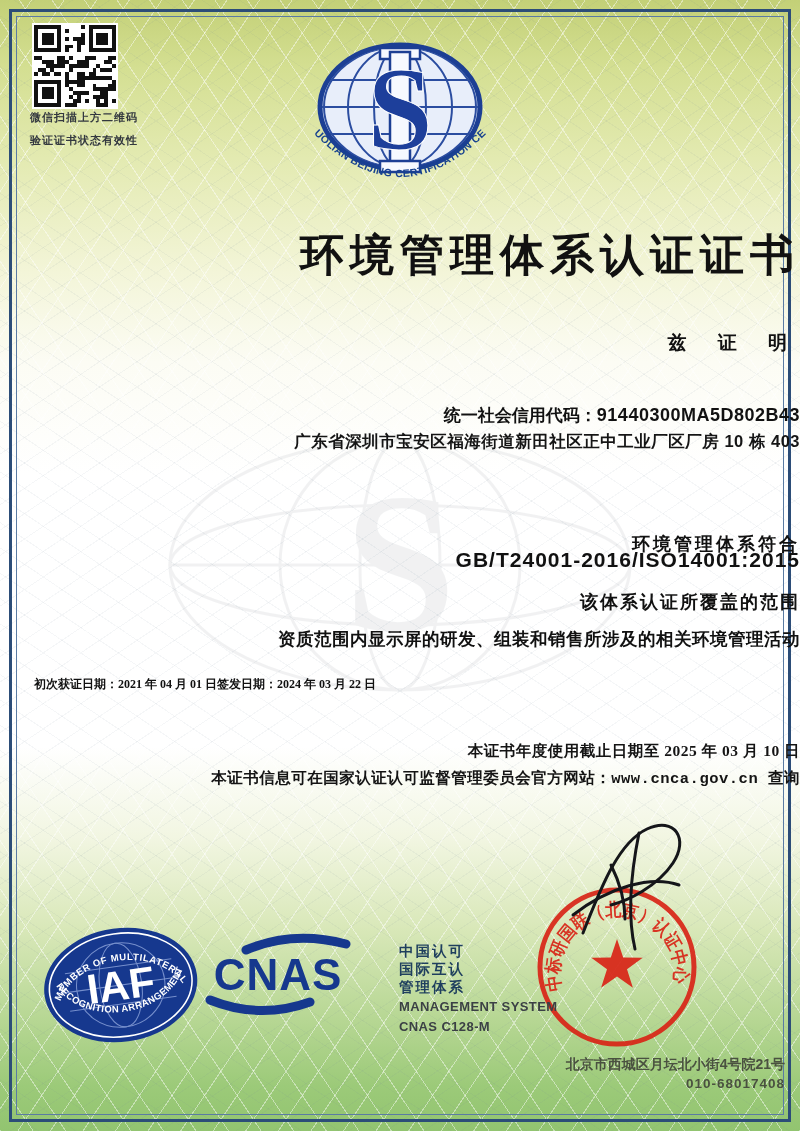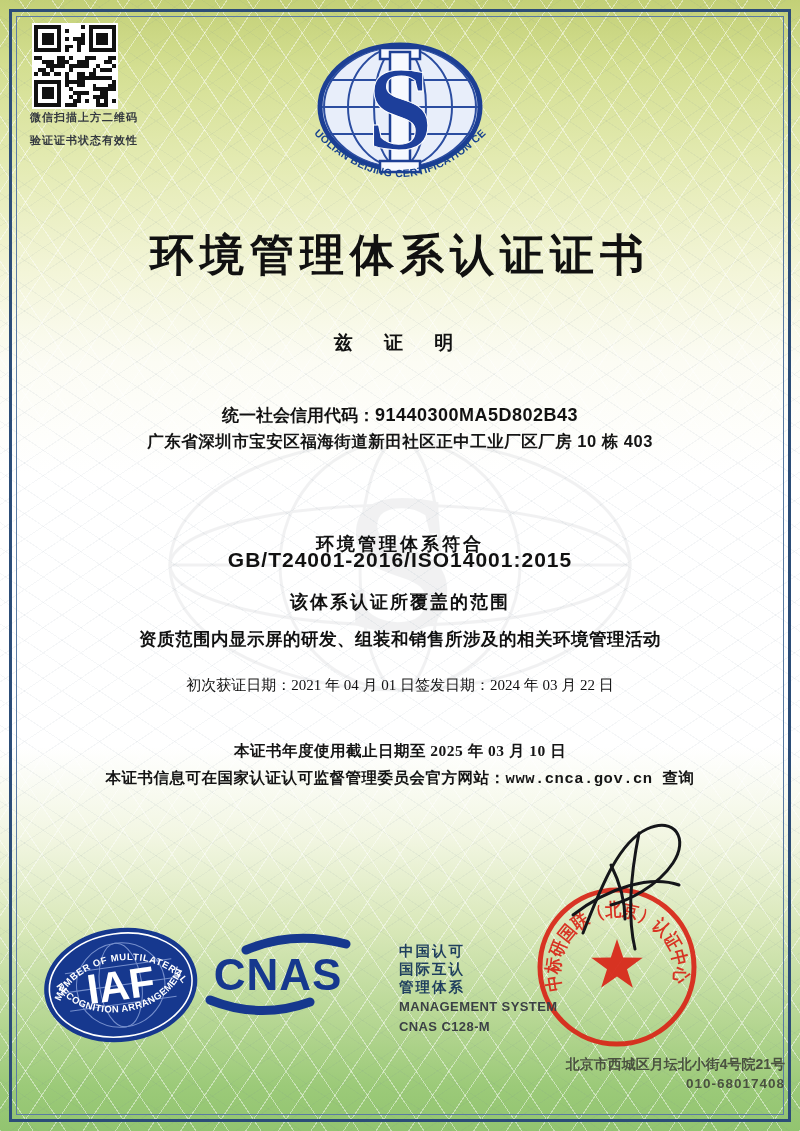--- a/index.html
+++ b/index.html
@@ -16,43 +16,43 @@
     content:"";position:absolute;inset:0;pointer-events:none;
     background-image:
       repeating-linear-gradient(56deg, rgba(255,255,255,.45) 0 1px, transparent 1px 27px),
       repeating-linear-gradient(-56deg, rgba(255,255,255,.45) 0 1px, transparent 1px 27px),
       repeating-linear-gradient(34deg, rgba(110,130,150,.07) 0 1px, transparent 1px 21px),
       repeating-linear-gradient(-34deg, rgba(110,130,150,.07) 0 1px, transparent 1px 21px);
   }
   .frame-outer{position:absolute;inset:9px;border:3px solid #2c4d78;pointer-events:none;}
   .frame-inner{position:absolute;inset:16px;border:1px solid #5a7ba3;pointer-events:none;}
   .abs{position:absolute;}
-  .center{left:0;right:0;text-align:center;}
+  .center{left:0;right:0;text-align:right;}
 
   .qr-box{left:32px;top:23px;width:86px;height:86px;background:#fff;padding:2px;box-sizing:border-box;}
   .qr-cap{left:30px;width:160px;font-size:11px;color:#33383f;letter-spacing:1px;font-weight:600;}
 
   .title{top:226px;font-size:44px;font-weight:900;color:#111;letter-spacing:6px;}
   .reg-line{top:292px;right:86px;}
   .reg-label{font-size:15px;font-weight:700;color:#222;}
   .reg-num{font-size:17px;color:#111;font-family:"Liberation Serif","DejaVu Serif",serif;letter-spacing:.5px;}
 
   .certify{top:330px;font-size:19px;font-weight:800;color:#111;letter-spacing:13px;}
   .company{top:362px;font-size:27px;font-weight:800;color:#111;letter-spacing:5px;}
   .credit{top:404px;font-size:17px;font-weight:700;color:#111;}
   .credit b{font-size:18px;letter-spacing:.5px;}
   .addr{top:431px;font-size:16.5px;font-weight:600;color:#151515;letter-spacing:.5px;}
 
   .conform{top:511px;font-size:18px;font-weight:800;color:#111;letter-spacing:3px;margin-top:21px;}
   .standard{top:548px;font-size:21px;font-weight:800;color:#111;letter-spacing:1px;}
   .scopehead{top:590px;font-size:18px;font-weight:800;color:#111;letter-spacing:2px;}
   .scope{top:627px;font-size:17.5px;font-weight:800;color:#111;letter-spacing:.5px;}
 
-  .dates{top:676px;left:0;right:0;display:flex;justify-content:center;
-    padding:0 34px;font-size:15px;font-weight:400;color:#111;
+  .dates{top:676px;left:0;right:0;display:flex;justify-content:flex-start;
+    padding:0 34px;font-size:12px;font-weight:700;color:#111;
     font-family:"Liberation Serif","DejaVu Serif",serif;}
   .note{font-size:15.5px;font-weight:700;color:#141414;
     font-family:"Liberation Serif","DejaVu Serif",serif;letter-spacing:.5px;}
 
   .issuer-name{top:992px;left:470px;width:330px;text-align:center;
     font-size:23px;font-weight:800;color:#3b4034;letter-spacing:1px;}
   .issuer-addr{top:1054px;left:455px;width:330px;text-align:right;
     color:#4a5140;font-weight:700;font-size:14px;line-height:20px;}
   .issuer-addr .phone{font-size:13.5px;letter-spacing:1px;}
 

